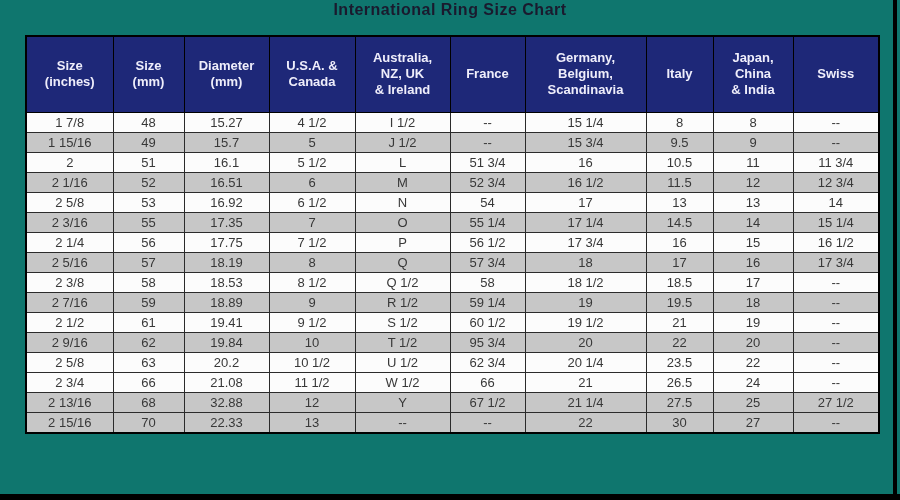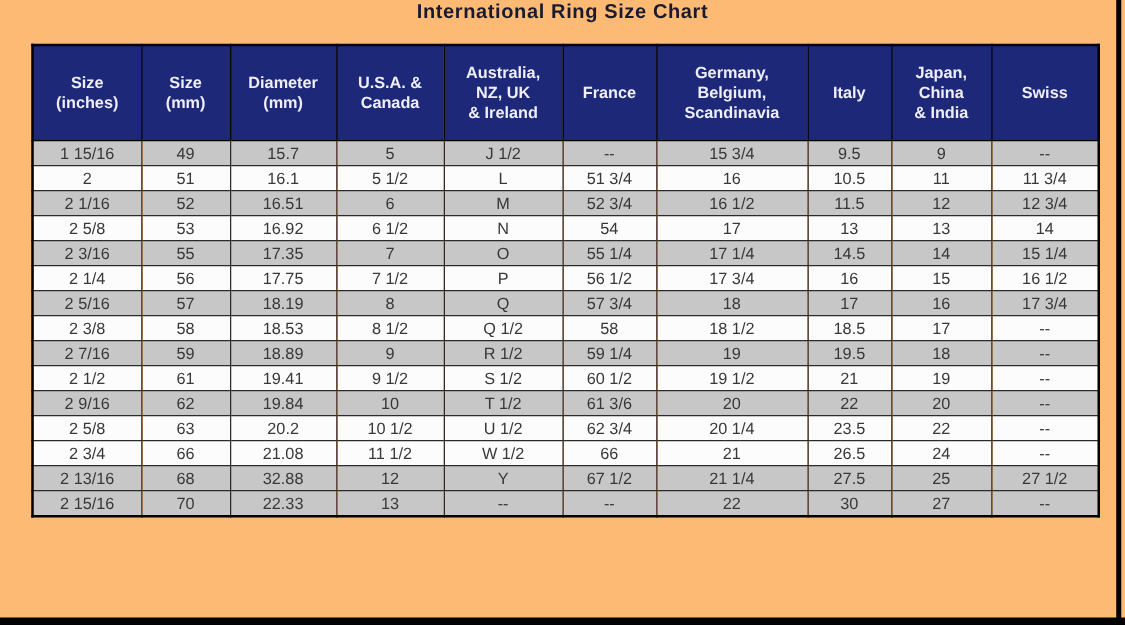--- a/index.html
+++ b/index.html
@@ -5,21 +5,21 @@
   html, body {
     margin: 0;
     padding: 0;
     background: #ffffff;
     font-family: "Liberation Sans", sans-serif;
   }
   .page {
     position: relative;
     width: 900px;
     height: 500px;
-    background: #fdba74;
+    background: #0f766e;
     overflow: hidden;
   }
   .page-title {
     margin: 0;
     position: absolute;
     top: 1px;
     left: 0;
     width: 900px;
     text-align: center;
     font-size: 16px;
@@ -119,20 +119,32 @@
 Belgium,
 Scandinavia</th>
           <th>Italy</th>
           <th>Japan,
 China
 &amp; India</th>
           <th>Swiss</th>
         </tr>
       </thead>
     <tbody>
+        <tr class="row-even">
+          <td>1 7/8</td>
+          <td>48</td>
+          <td>15.27</td>
+          <td>4 1/2</td>
+          <td>I 1/2</td>
+          <td>--</td>
+          <td>15 1/4</td>
+          <td>8</td>
+          <td>8</td>
+          <td>--</td>
+        </tr>
         <tr class="row-odd">
           <td>1 15/16</td>
           <td>49</td>
           <td>15.7</td>
           <td>5</td>
           <td>J 1/2</td>
           <td>--</td>
           <td>15 3/4</td>
           <td>9.5</td>
           <td>9</td>
@@ -245,21 +257,21 @@
           <td>21</td>
           <td>19</td>
           <td>--</td>
         </tr>
         <tr class="row-odd">
           <td>2 9/16</td>
           <td>62</td>
           <td>19.84</td>
           <td>10</td>
           <td>T 1/2</td>
-          <td>61 3/6</td>
+          <td>95 3/4</td>
           <td>20</td>
           <td>22</td>
           <td>20</td>
           <td>--</td>
         </tr>
         <tr class="row-even">
           <td>2 5/8</td>
           <td>63</td>
           <td>20.2</td>
           <td>10 1/2</td>

